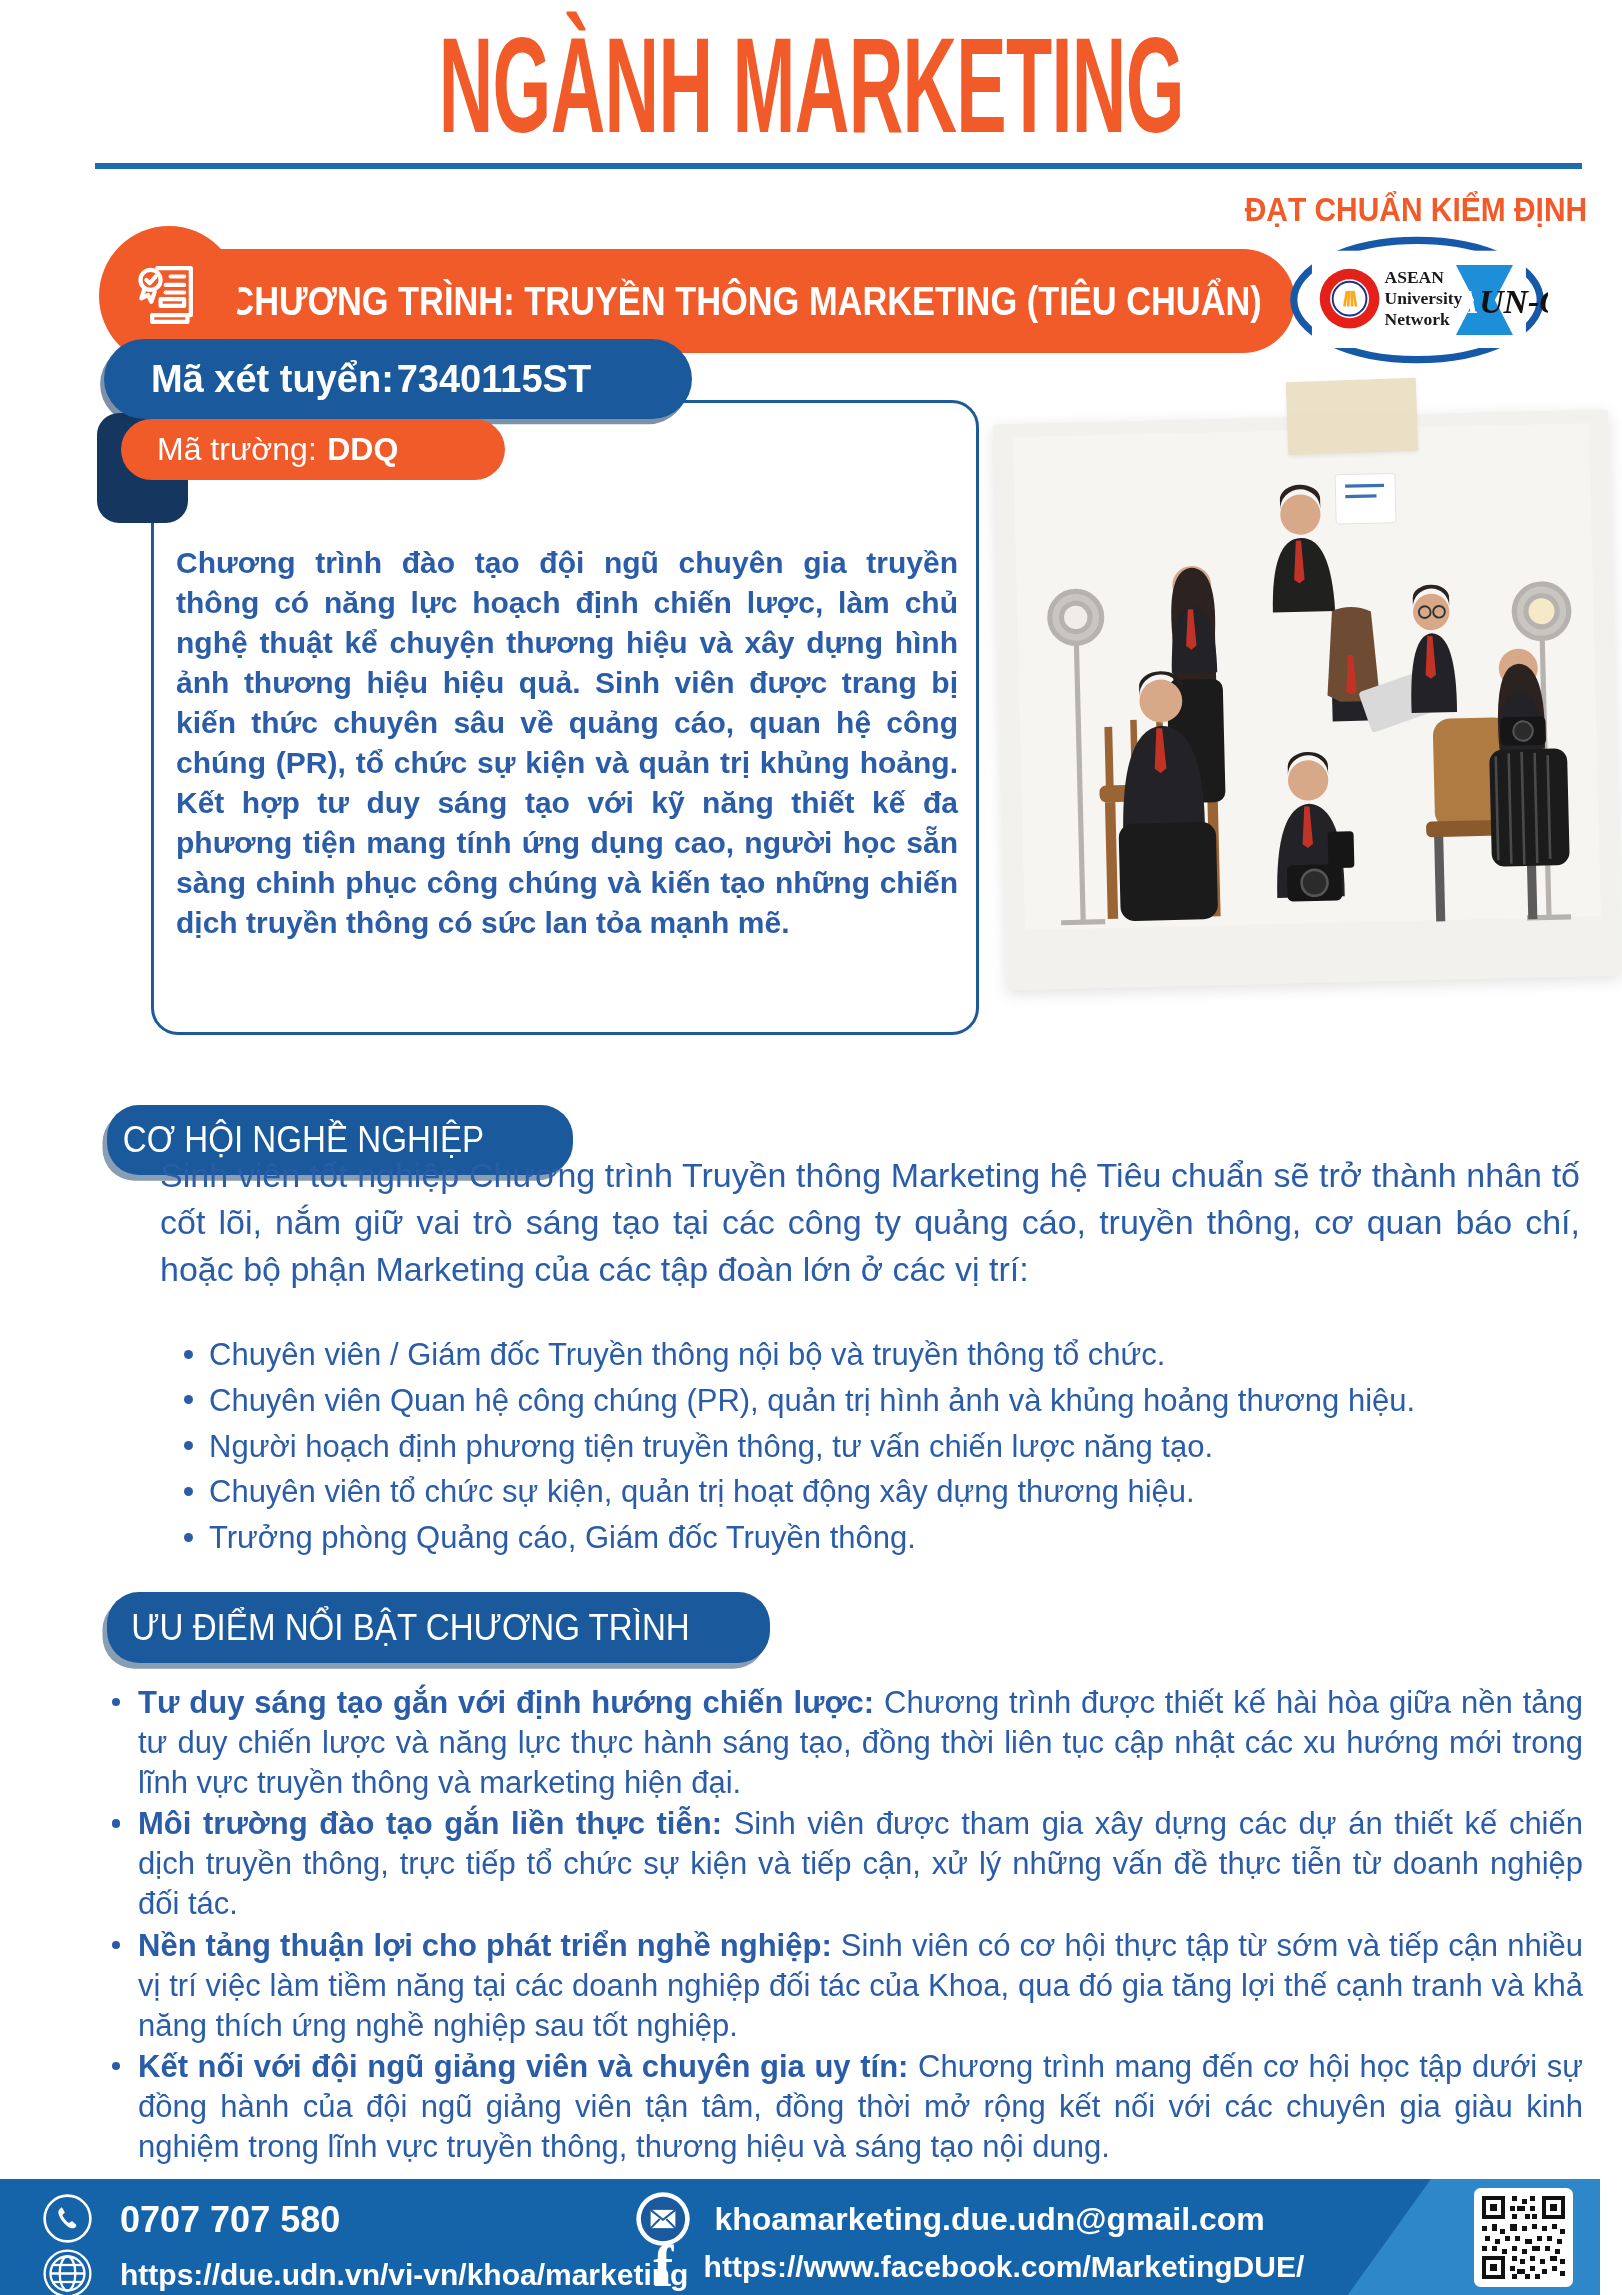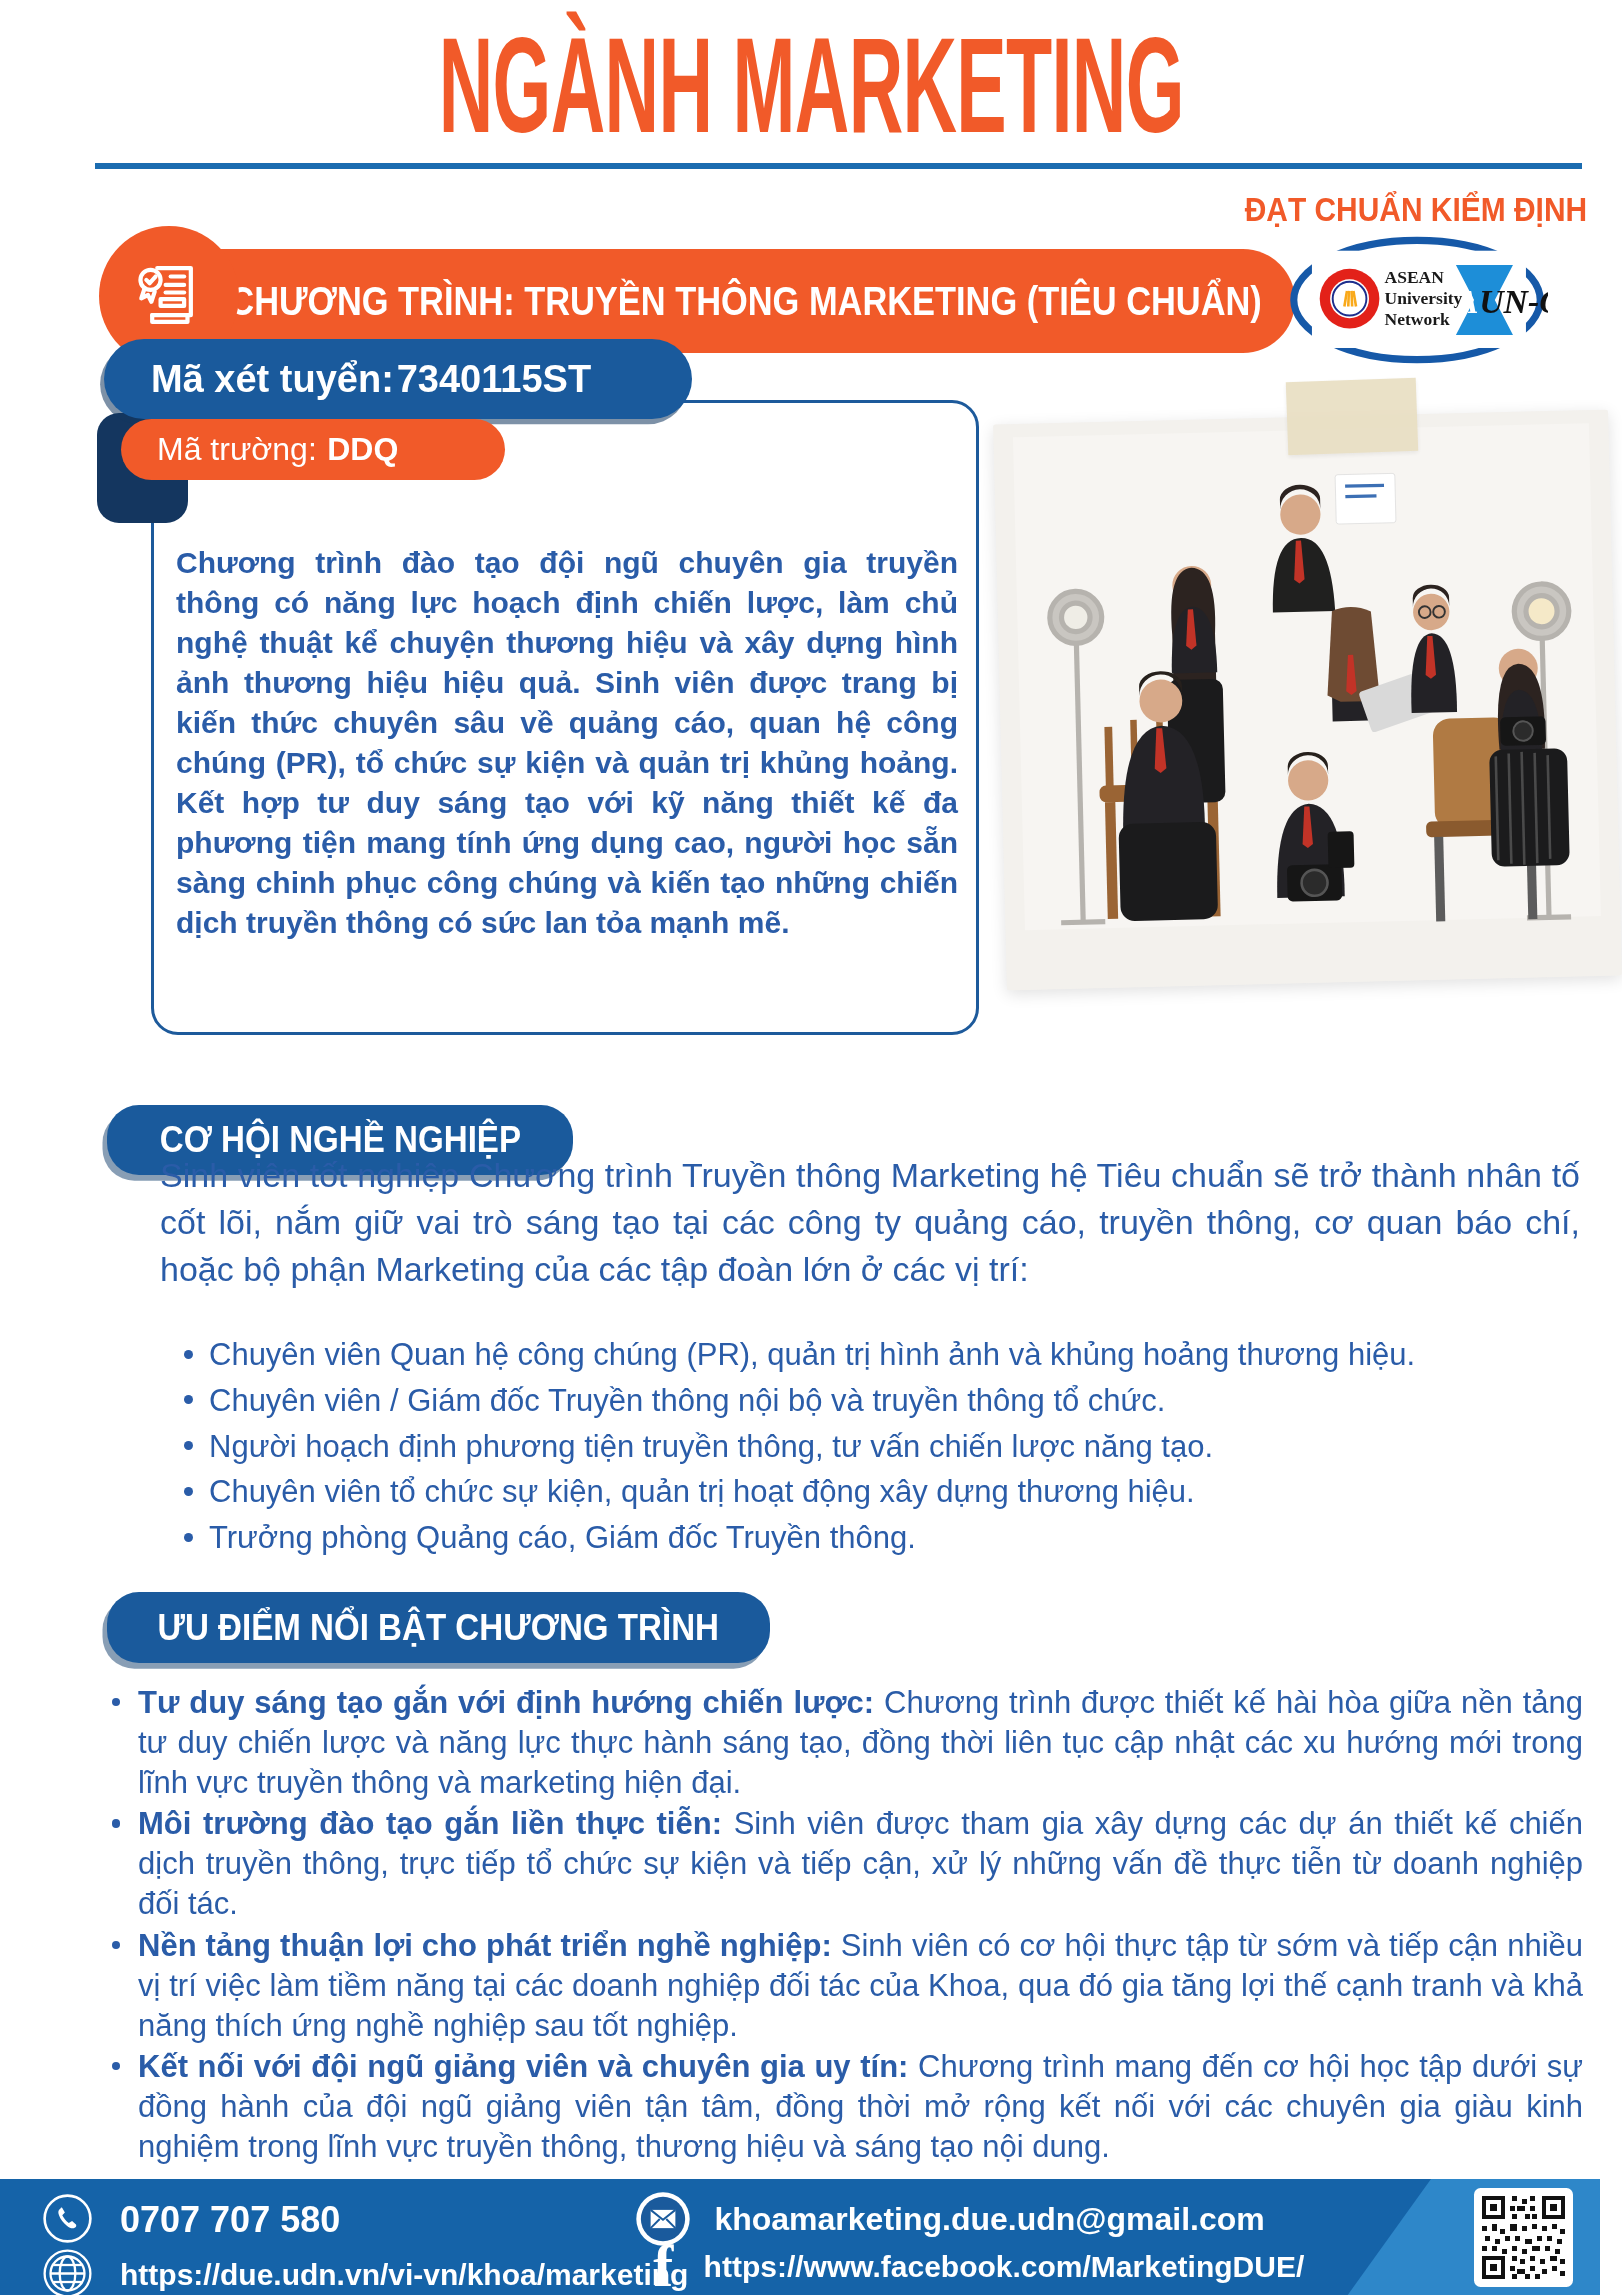--- a/index.html
+++ b/index.html
@@ -50,22 +50,22 @@
     border-radius:27px;z-index:1;padding:140px 18px 0 22px;}
   .desc-text{color:var(--text-blue);font-size:30px;line-height:40px;text-align:justify;text-justify:inter-word;font-weight:bold;}
 
   
   .photo{position:absolute;left:1000px;top:417px;width:615px;height:566px;transform:rotate(-1.4deg);
     z-index:1;box-shadow:0 3.9px 15.6px rgba(0,0,0,.12);background:#f3f1ee;border-radius:2.6px;overflow:hidden;}
   .tape{position:absolute;left:1287px;top:380px;width:130px;height:73px;background:#E9DfC3;opacity:.93;
     transform:rotate(-2deg);z-index:2;box-shadow:0 1.9px 5.2px rgba(0,0,0,.08);}
 
   
-  .section-badge{position:absolute;background:var(--badge-blue);color:#fff;font-weight:bold;
-    border-radius:32px;display:flex;align-items:center;justify-content:center;white-space:nowrap;
+  .section-badge{position:absolute;background:var(--badge-blue);color:#fff;font-weight:normal;
+    border-radius:32px;display:flex;align-items:center;white-space:nowrap;
     box-shadow:-4.5px 5.8px 0 rgba(18,61,107,.5);}
   .career-badge{left:107px;top:1105px;width:466px;height:70px;font-size:36px;}
   .adv-badge{left:107px;top:1592px;width:663px;height:71px;font-size:36px;}
   .section-badge .cond{display:inline-block;transform:scaleX(0.92);transform-origin:center;}
 
   
   .career-intro{position:absolute;left:160px;top:1152px;width:1420px;color:var(--text-blue);
     font-size:34px;line-height:47px;font-weight:normal;text-align:justify;}
   .career-list{position:absolute;left:183px;top:1336px;width:1409px;list-style:none;}
   .career-list li{position:relative;color:var(--text-blue);font-size:31px;line-height:38px;
@@ -259,22 +259,22 @@
       </g>
     </svg>
   </div>
   <div class="tape"></div>
 
   <div class="section-badge career-badge">
     <span class="cond">CƠ HỘI NGHỀ NGHIỆP</span>
   </div>
   <p class="career-intro">Sinh viên tốt nghiệp Chương trình Truyền thông Marketing hệ Tiêu chuẩn sẽ trở thành nhân tố cốt lõi, nắm giữ vai trò sáng tạo tại các công ty quảng cáo, truyền thông, cơ quan báo chí, hoặc bộ phận Marketing của các tập đoàn lớn ở các vị trí:</p>
   <ul class="career-list">
+    <li>Chuyên viên / Giám đốc Truyền thông nội bộ và truyền thông tổ chức.</li>
     <li>Chuyên viên Quan hệ công chúng (PR), quản trị hình ảnh và khủng hoảng thương hiệu.</li>
-    <li>Chuyên viên / Giám đốc Truyền thông nội bộ và truyền thông tổ chức.</li>
     <li>Người hoạch định phương tiện truyền thông, tư vấn chiến lược năng tạo.</li>
     <li>Chuyên viên tổ chức sự kiện, quản trị hoạt động xây dựng thương hiệu.</li>
     <li>Trưởng phòng Quảng cáo, Giám đốc Truyền thông.</li>
   </ul>
 
   <div class="section-badge adv-badge">
     <span class="cond">ƯU ĐIỂM NỔI BẬT CHƯƠNG TRÌNH</span>
   </div>
   <ul class="adv-list">
     <li><b>Tư duy sáng tạo gắn với định hướng chiến lược:</b> <span>Chương trình được thiết kế hài hòa giữa nền tảng tư duy chiến lược và năng lực thực hành sáng tạo, đồng thời liên tục cập nhật các xu hướng mới trong lĩnh vực truyền thông và marketing hiện đại.</span></li>

